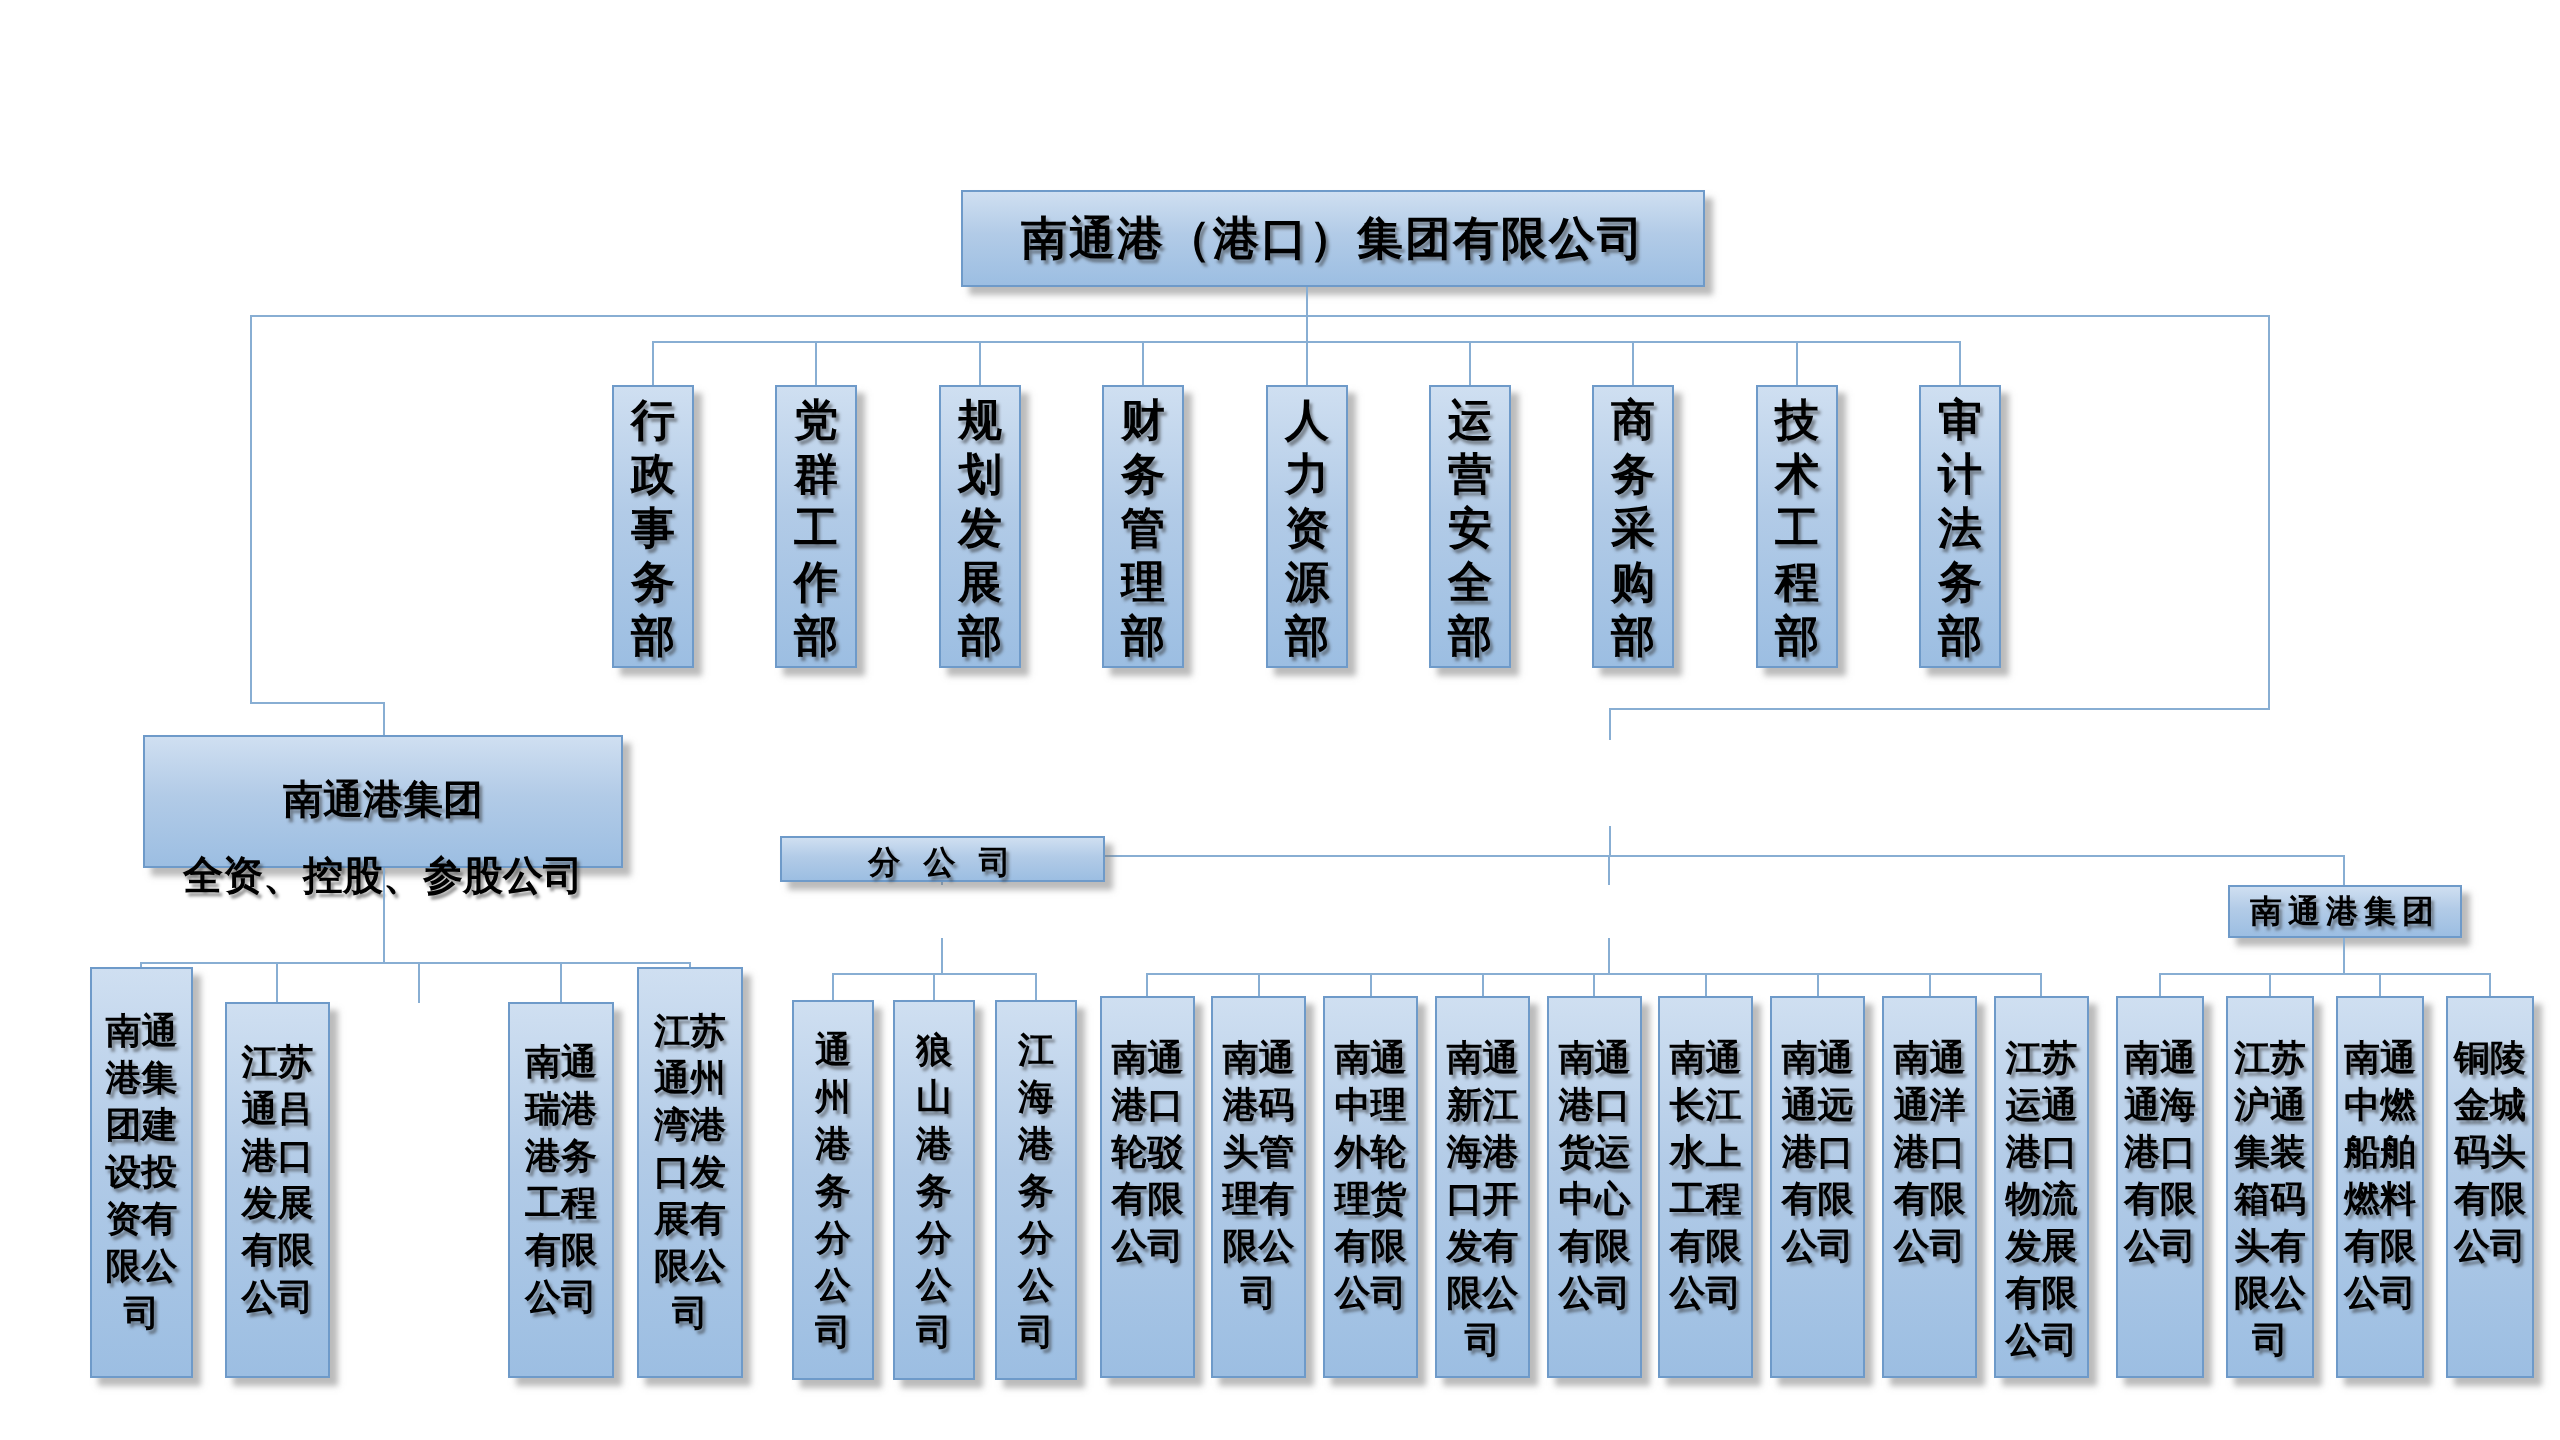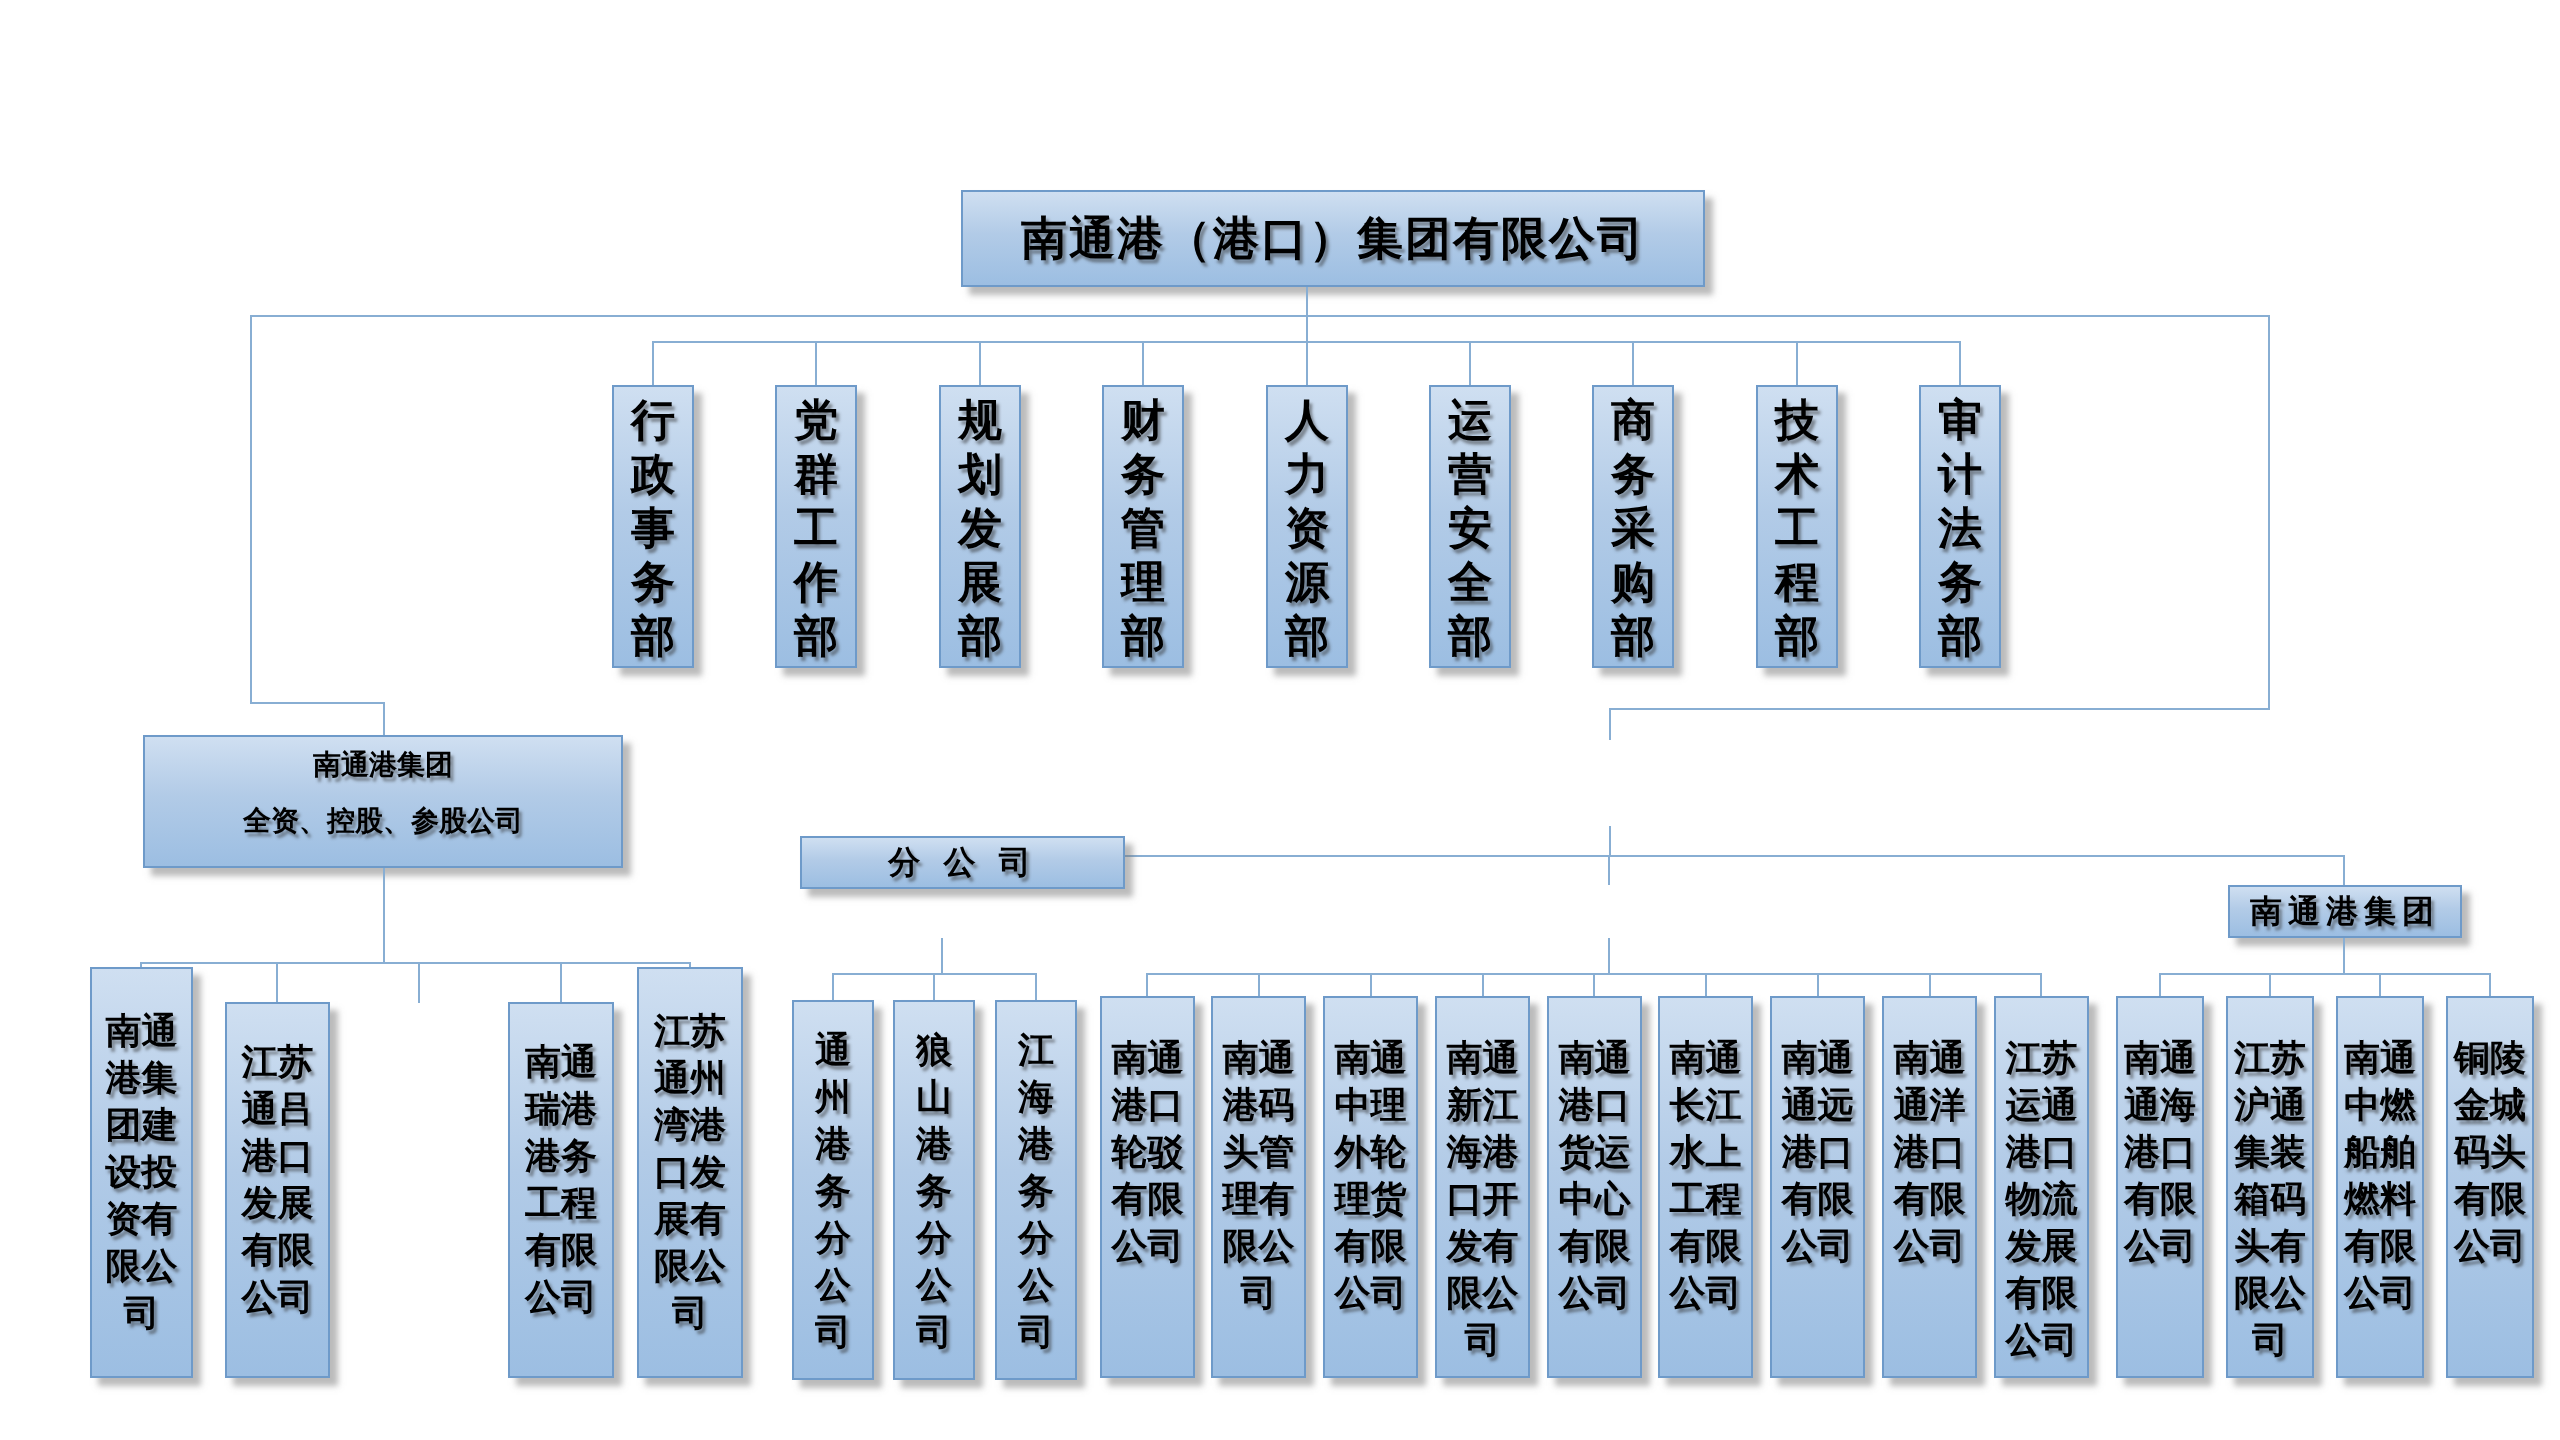--- a/index.html
+++ b/index.html
@@ -17,21 +17,21 @@
     position:absolute; box-sizing:border-box;
     background:linear-gradient(180deg,#cfdff1 0%,#b2cbe7 45%,#9cbee2 100%);
     border:2px solid #6e9ac9;
     box-shadow:8px 8px 6px rgba(120,120,120,0.5);
     text-align:center; font-weight:bold; color:#000;
     white-space:pre-line;
     text-shadow:3px 4px 3px rgba(50,50,50,0.5);
   }
   .root-bx{font-size:46px; line-height:93px; letter-spacing:2px;}
   .dept{font-size:44px; line-height:54px; padding-top:6px;}
-  .grp1{font-size:28px; line-height:56px; padding-top:0;}
+  .grp1{font-size:40px; line-height:76px; padding-top:24px;}
   .grp2{font-size:40px; line-height:86px;}
   .cat{font-size:32px; line-height:49px; letter-spacing:6px;}
   .co{font-size:36px; line-height:47px;}
   .h{position:absolute; height:2px; background:#88aed3;}
   .v{position:absolute; width:2px; background:#88aed3;}
 </style>
 </head>
 <body>
 
 <div id="stage">
@@ -143,21 +143,21 @@
 限公
 司</div>
 
 
   <div class="v" style="left:1609px;top:826px;height:30px;"></div>
   <div class="h" style="left:941px;top:855px;width:1404px;"></div>
   <div class="v" style="left:941px;top:855px;height:30px;"></div>
   <div class="v" style="left:1608px;top:855px;height:30px;"></div>
   <div class="v" style="left:2343px;top:855px;height:30px;"></div>
 
-  <div class="bx cat" style="left:780px;top:836px;width:325px;height:53px;margin-left:20px;">分 公 司</div>
+  <div class="bx cat" style="left:780px;top:836px;width:325px;height:46px;">分 公 司</div>
   <div class="bx cat" style="left:2228px;top:885px;width:234px;height:53px;">南通港集团</div>
 
   <div class="v" style="left:941px;top:938px;height:36px;"></div>
   <div class="h" style="left:832px;top:973px;width:205px;"></div>
   <div class="v" style="left:832px;top:973px;height:27px;"></div>
   <div class="v" style="left:933px;top:973px;height:27px;"></div>
   <div class="v" style="left:1035px;top:973px;height:27px;"></div>
 
   <div class="bx co" style="left:792px;top:1000px;width:82px;height:380px;padding-top:24px;">通
 州

